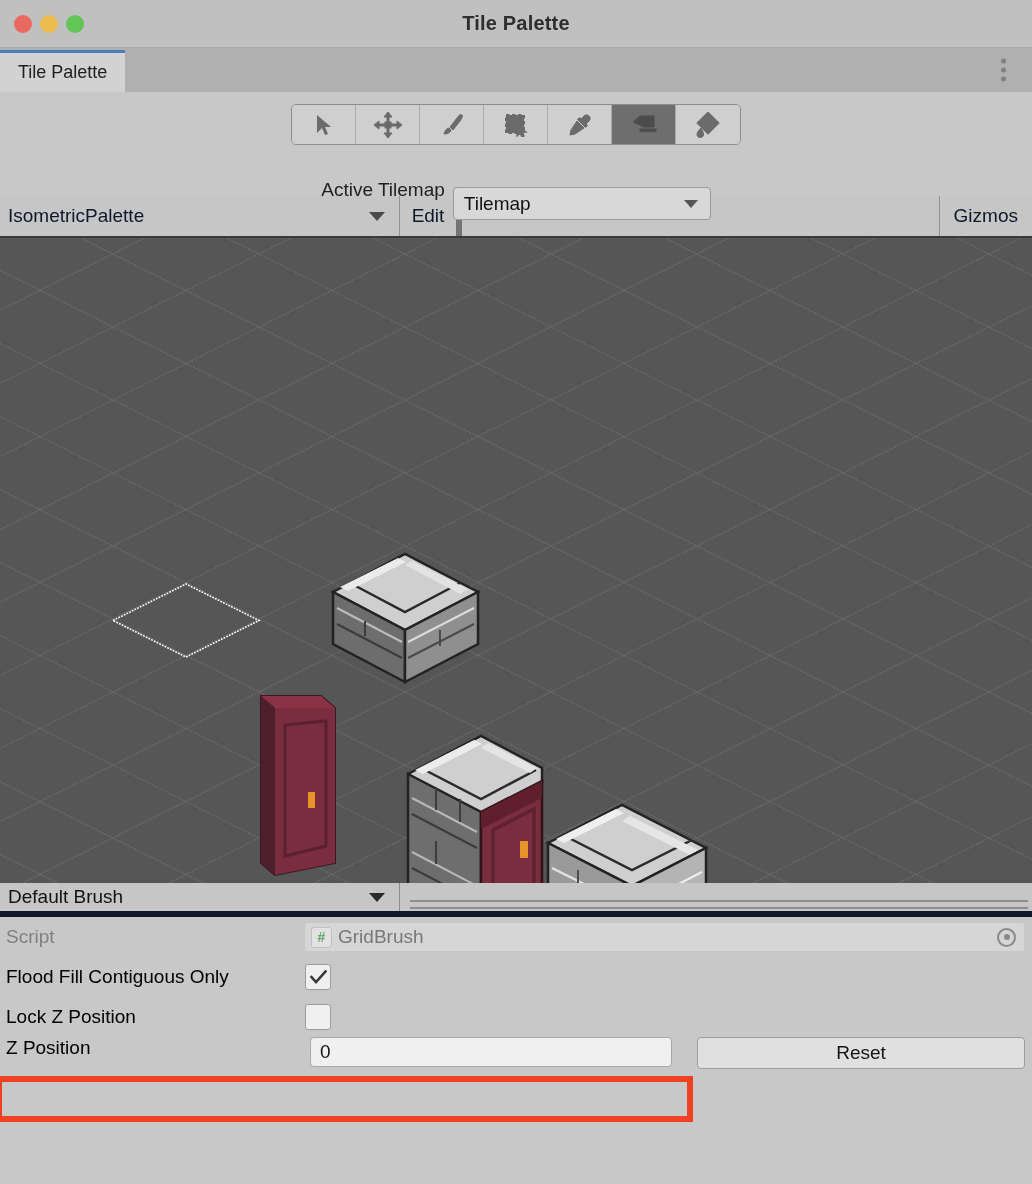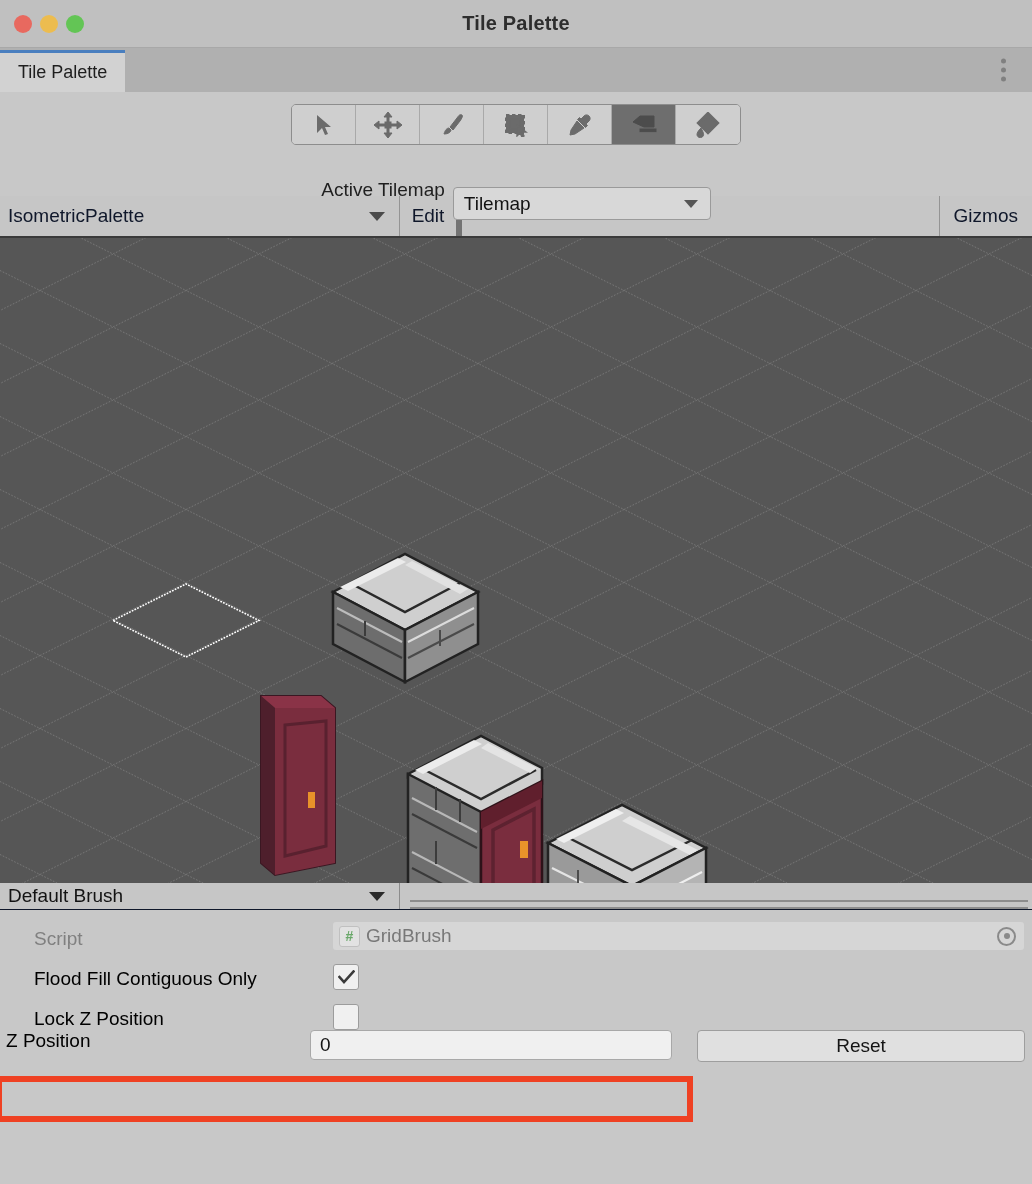--- a/index.html
+++ b/index.html
@@ -156,24 +156,24 @@
   .canvas {
     position: relative;
     height: 645px;
     background: #565656;
     overflow: hidden;
   }
   .canvas svg { position: absolute; left: 0; top: 0; }
 
   
   .brushbar {
-    height: 27px;
+    height: 34px;
     background: #c6c6c6;
     display: flex; align-items: stretch;
-    border-bottom: 1px solid #0f172a;
+    border-bottom: 6px solid #0f172a;
     font-size: 19px; color: #131313;
   }
   .brush-select {
     width: 400px;
     display: flex; align-items: center;
     padding-left: 8px; position: relative;
     border-right: 1px solid #8c8c8c;
   }
   .brush-select .caret {
     position: absolute; right: 14px;
@@ -185,21 +185,21 @@
   .brush-handle { flex: 1; position: relative; }
   .brush-handle i {
     position: absolute; left: 10px; right: 4px; height: 2px;
     background: #8d8d8d; display: block;
   }
   .brush-handle i:nth-child(1) { top: 17px; }
   .brush-handle i:nth-child(2) { top: 24px; }
 
   
   .props { background: #c8c8c8; position: relative; }
-  .prow { display: flex; align-items: flex-end; height: 40px; margin-left: 28px; }
+  .prow { display: flex; align-items: center; height: 40px; }
   .plabel { width: 305px; padding-left: 6px; font-size: 19px; color: #000000; }
   .plabel.dim { color: #808080; }
 
   .script-field {
     flex: 1; margin-right: 8px; height: 28px;
     background: #d6d6d6; border-radius: 3px;
     display: flex; align-items: center; padding: 0 6px;
     position: relative;
   }
   .script-badge {

